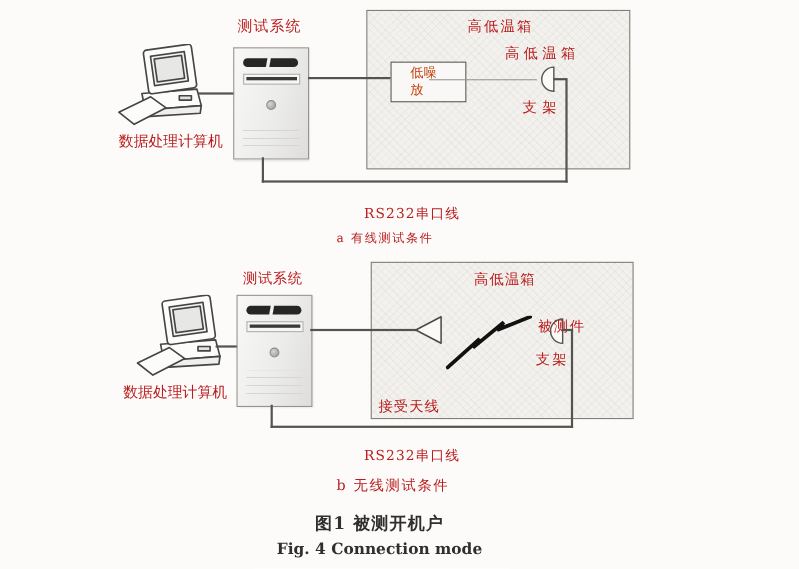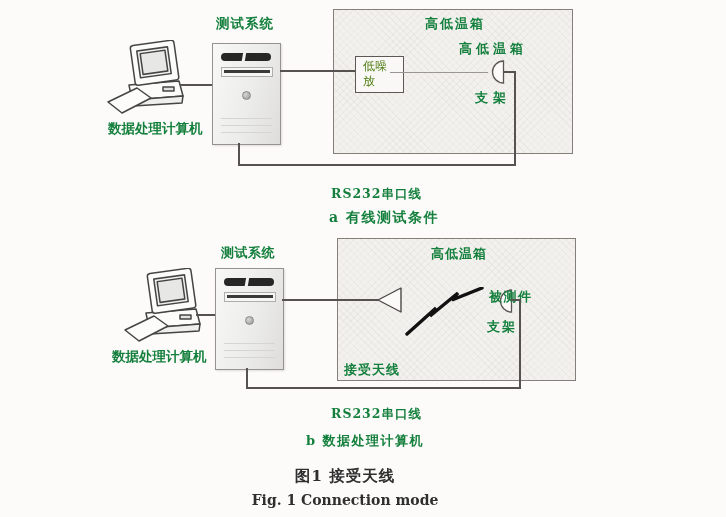--- a/index.html
+++ b/index.html
@@ -1,38 +1,38 @@
 <!DOCTYPE html>
 <html><head>
 <meta charset="utf-8">
 <style>
   html,body{margin:0;padding:0;background:#fff;}
   #fig{position:relative;width:726px;height:517px;background:#fcfbfa;
        font-family:"DejaVu Serif","Liberation Serif",serif;color:#474747;overflow:hidden;}
   .abs{position:absolute;}
-  .lbl{position:absolute;white-space:nowrap;color:#15803d;font-weight:bold;}
+  .lbl{position:absolute;white-space:nowrap;color:#b91c1c;}
   .line{position:absolute;background:#555250;}
   .thinline{position:absolute;background:#9a9792;}
   .chamber{position:absolute;border:1px solid #83807b;background-color:#f2f1ee;
     background-image:
       repeating-linear-gradient(45deg, rgba(120,115,105,0.06) 0px, rgba(120,115,105,0.06) 1px, transparent 1px, transparent 5px),
       repeating-linear-gradient(-45deg, rgba(120,115,105,0.05) 0px, rgba(120,115,105,0.05) 1px, transparent 1px, transparent 5px);}
   .tower{position:absolute;width:67px;height:100px;border:1px solid #96938f;
     background:linear-gradient(105deg,#f8f8f7 0%,#ececea 55%,#dedddb 100%);
     box-shadow:1px 1px 2px rgba(0,0,0,0.12);}
   .cdslot{position:absolute;left:8px;top:9px;width:50px;height:8px;border-radius:4px;
     background:linear-gradient(100deg,#262626 0 42%,#f2f2f2 44% 48%,#262626 50% 100%);}
   .drvslot{position:absolute;left:8px;top:23px;width:50px;height:8px;border:1px solid #b0aeab;background:#f6f6f5;}
   .drvslot .bar{margin:2px;height:3px;background:#3a3a3a;}
   .pwrbtn{position:absolute;left:29px;top:47px;width:7px;height:7px;border-radius:50%;
     border:1px solid #8a8a8a;background:radial-gradient(circle at 35% 35%,#d6d6d6,#969696);}
   .vents{position:absolute;left:8px;right:8px;bottom:6px;height:26px;
     background:repeating-linear-gradient(to bottom,transparent 0 6px,#d6d5d3 6px 7px);}
   .lnabox{position:absolute;border:1px solid #5c5955;background:#f9f8f6;
-    font-size:12px;line-height:15px;padding:2px 7px;color:#4d7c0f;}
+    font-size:12px;line-height:15px;padding:2px 17px;color:#c2410c;}
   .cap-cn{font-weight:bold;font-size:15.5px;letter-spacing:1px;color:#2f2f2f;}
   .cap-en{font-weight:bold;font-size:14px;margin-top:5px;color:#2f2f2f;}
 </style>
 </head>
 <body>
 
 <div id="fig">
 
   <div class="chamber" style="left:333px;top:9px;width:238px;height:143px;"></div>
   <div class="lbl" style="left:425px;top:15px;font-size:13px;letter-spacing:2px;">高低温箱</div>
@@ -78,21 +78,21 @@
   </svg>
   <div class="lbl" style="left:459px;top:40px;font-size:13px;letter-spacing:4px;">高低温箱</div>
   <div class="lbl" style="left:475px;top:89px;font-size:13px;letter-spacing:5px;">支架</div>
 
   <div class="line" style="left:503px;top:71px;width:12px;height:2px;"></div>
   <div class="line" style="left:514px;top:71px;width:2px;height:95px;"></div>
   <div class="line" style="left:238px;top:164px;width:278px;height:2px;"></div>
   <div class="line" style="left:238px;top:143px;width:2px;height:23px;"></div>
 
   <div class="lbl" style="left:331px;top:186px;font-size:12.5px;letter-spacing:1px;">RS232串口线</div>
-  <div class="lbl" style="left:306px;top:209px;font-size:14px;letter-spacing:1.5px;margin-left:23px;">a  有线测试条件</div>
+  <div class="lbl" style="left:306px;top:209px;font-size:11px;letter-spacing:1.5px;">a  有线测试条件</div>
 
   <div class="chamber" style="left:337px;top:238px;width:237px;height:141px;"></div>
   <div class="lbl" style="left:431px;top:245px;font-size:13px;letter-spacing:1px;">高低温箱</div>
 
   <svg class="abs" style="left:122px;top:268px;" width="90" height="82" viewBox="0 0 90 82">
     <g stroke="#454545" stroke-width="1.5" fill="#fcfcfb" stroke-linejoin="round">
       <path d="M24,45 L74,41 L78,56 L27,60 Z"></path>
       <path d="M27,60 L78,56 L77,63 L28,66 Z" fill="#efefee"></path>
       <g transform="rotate(-8 48 26)">
         <rect x="28" y="3" width="44" height="40" rx="3"></rect>
@@ -133,20 +133,20 @@
   </svg>
   <div class="lbl" style="left:489px;top:288px;font-size:13px;letter-spacing:1.5px;">被测件</div>
   <div class="lbl" style="left:487px;top:318px;font-size:13px;letter-spacing:2px;">支架</div>
 
   <div class="line" style="left:511px;top:299px;width:10px;height:2px;"></div>
   <div class="line" style="left:519px;top:299px;width:2px;height:90px;"></div>
   <div class="line" style="left:246px;top:387px;width:275px;height:2px;"></div>
   <div class="line" style="left:246px;top:368px;width:2px;height:21px;"></div>
 
   <div class="lbl" style="left:331px;top:406px;font-size:12.5px;letter-spacing:1px;">RS232串口线</div>
-  <div class="lbl" style="left:306px;top:432px;font-size:13px;letter-spacing:1.5px;">b  数据处理计算机</div>
+  <div class="lbl" style="left:306px;top:432px;font-size:13px;letter-spacing:1.5px;">b  无线测试条件</div>
 
   <div class="abs" style="left:245px;top:466px;width:200px;text-align:center;">
-    <div class="cap-cn">图1  接受天线</div>
-    <div class="cap-en">Fig. 1  Connection mode</div>
+    <div class="cap-cn">图1  被测开机户</div>
+    <div class="cap-en">Fig. 4  Connection mode</div>
   </div>
 
 </div>
 
 </body></html>

